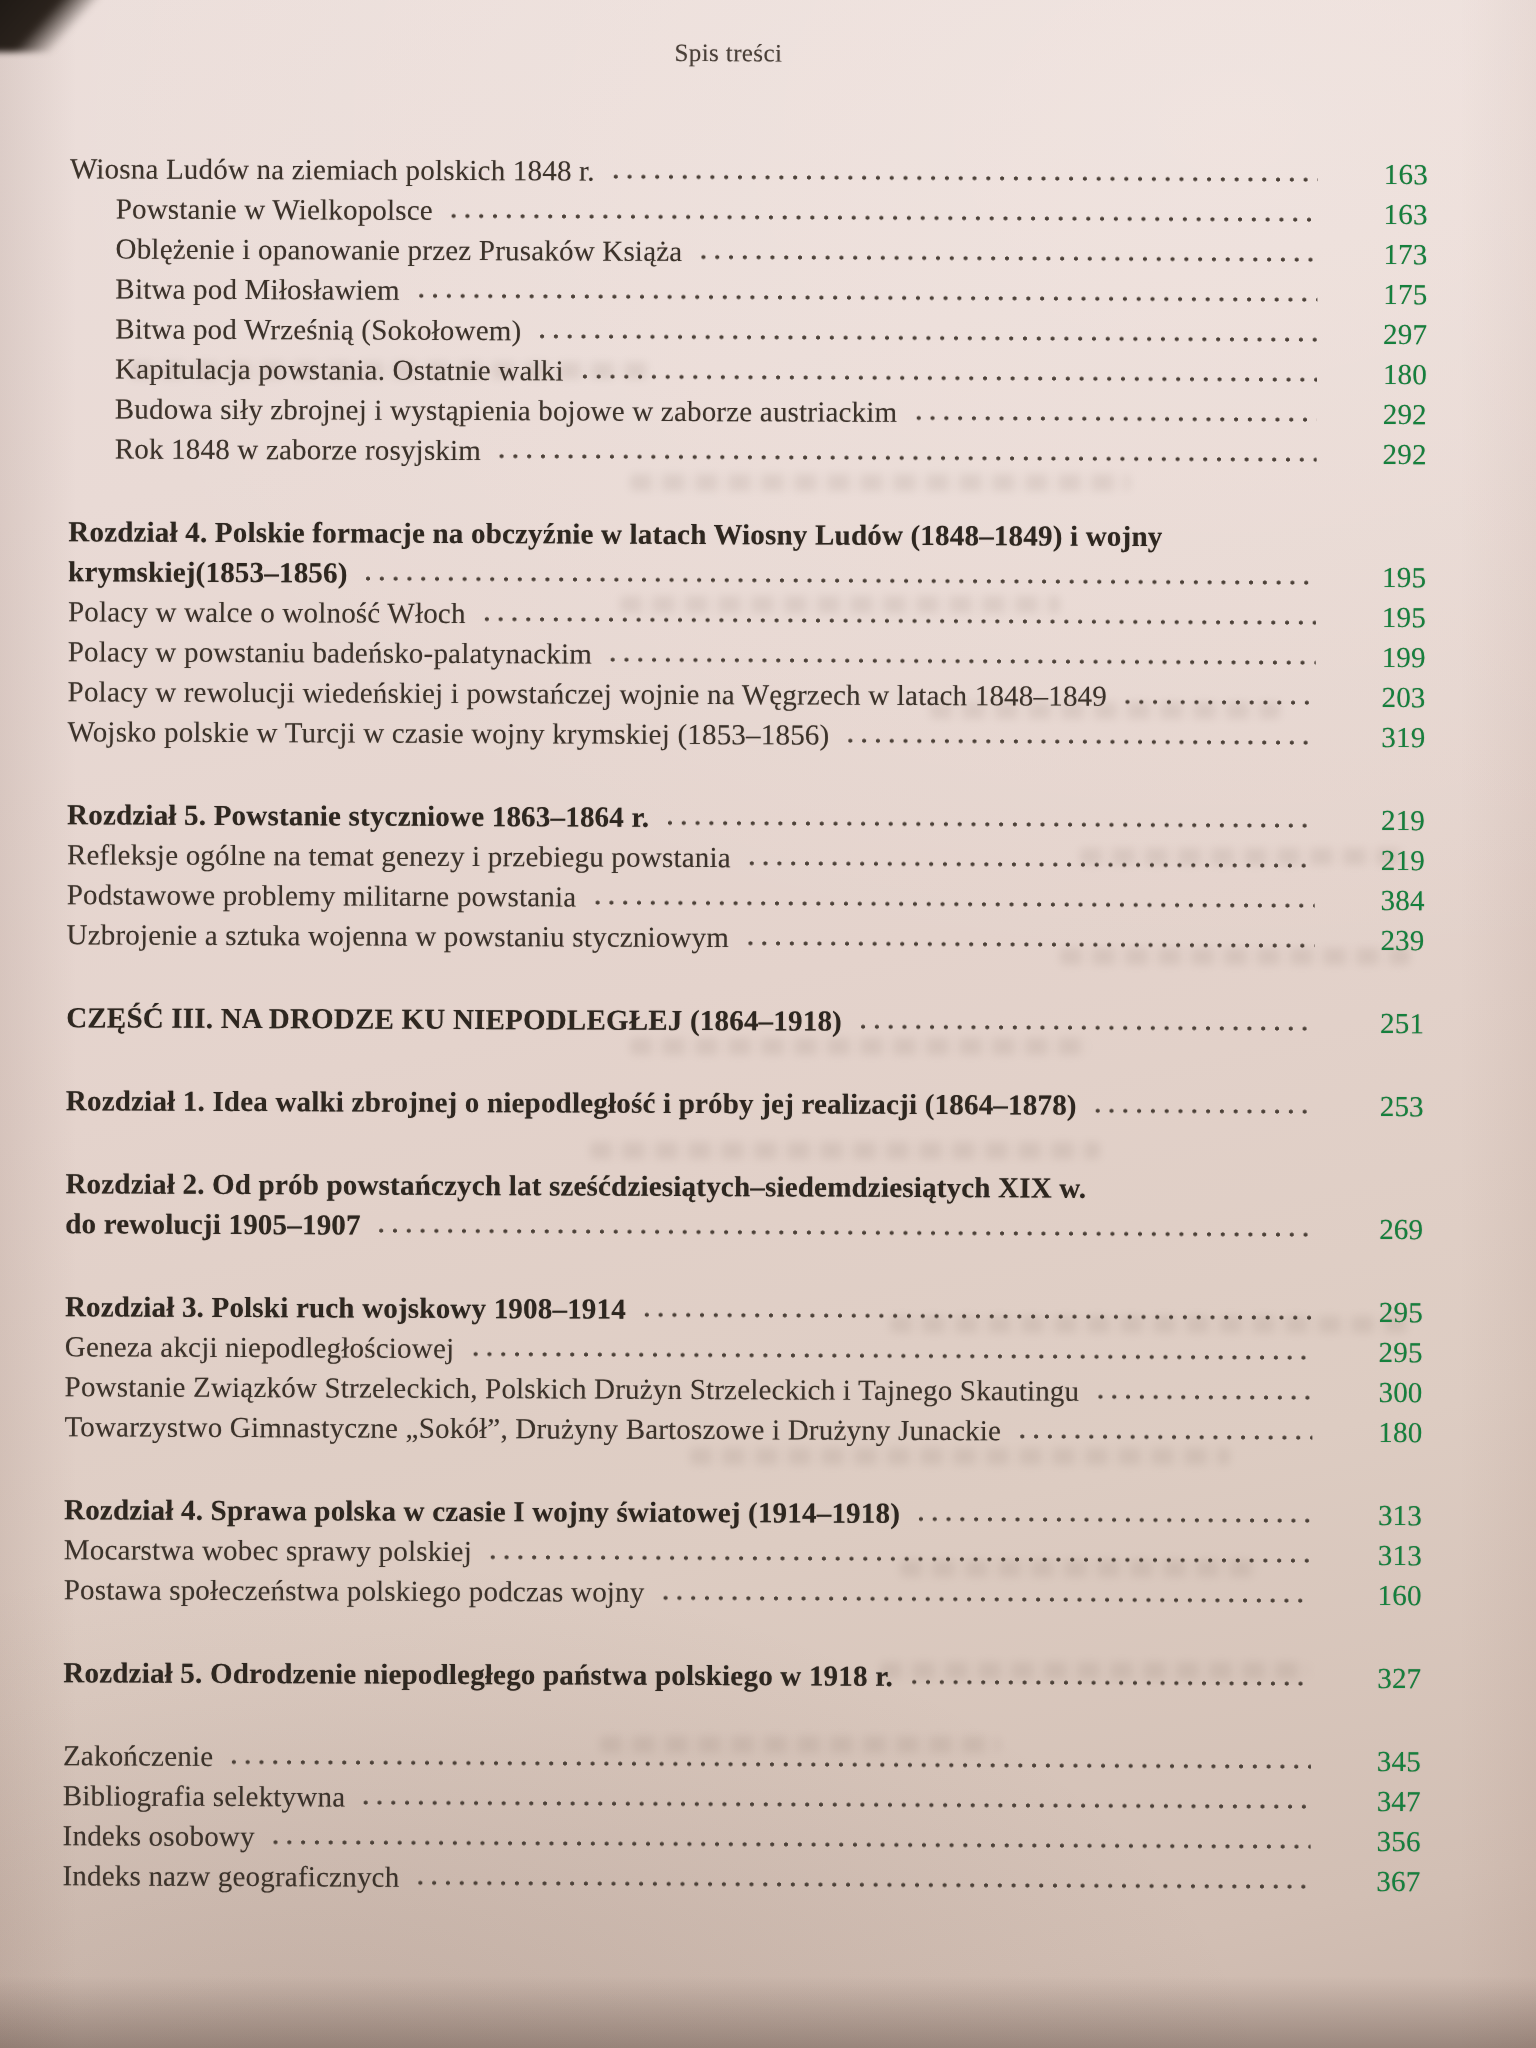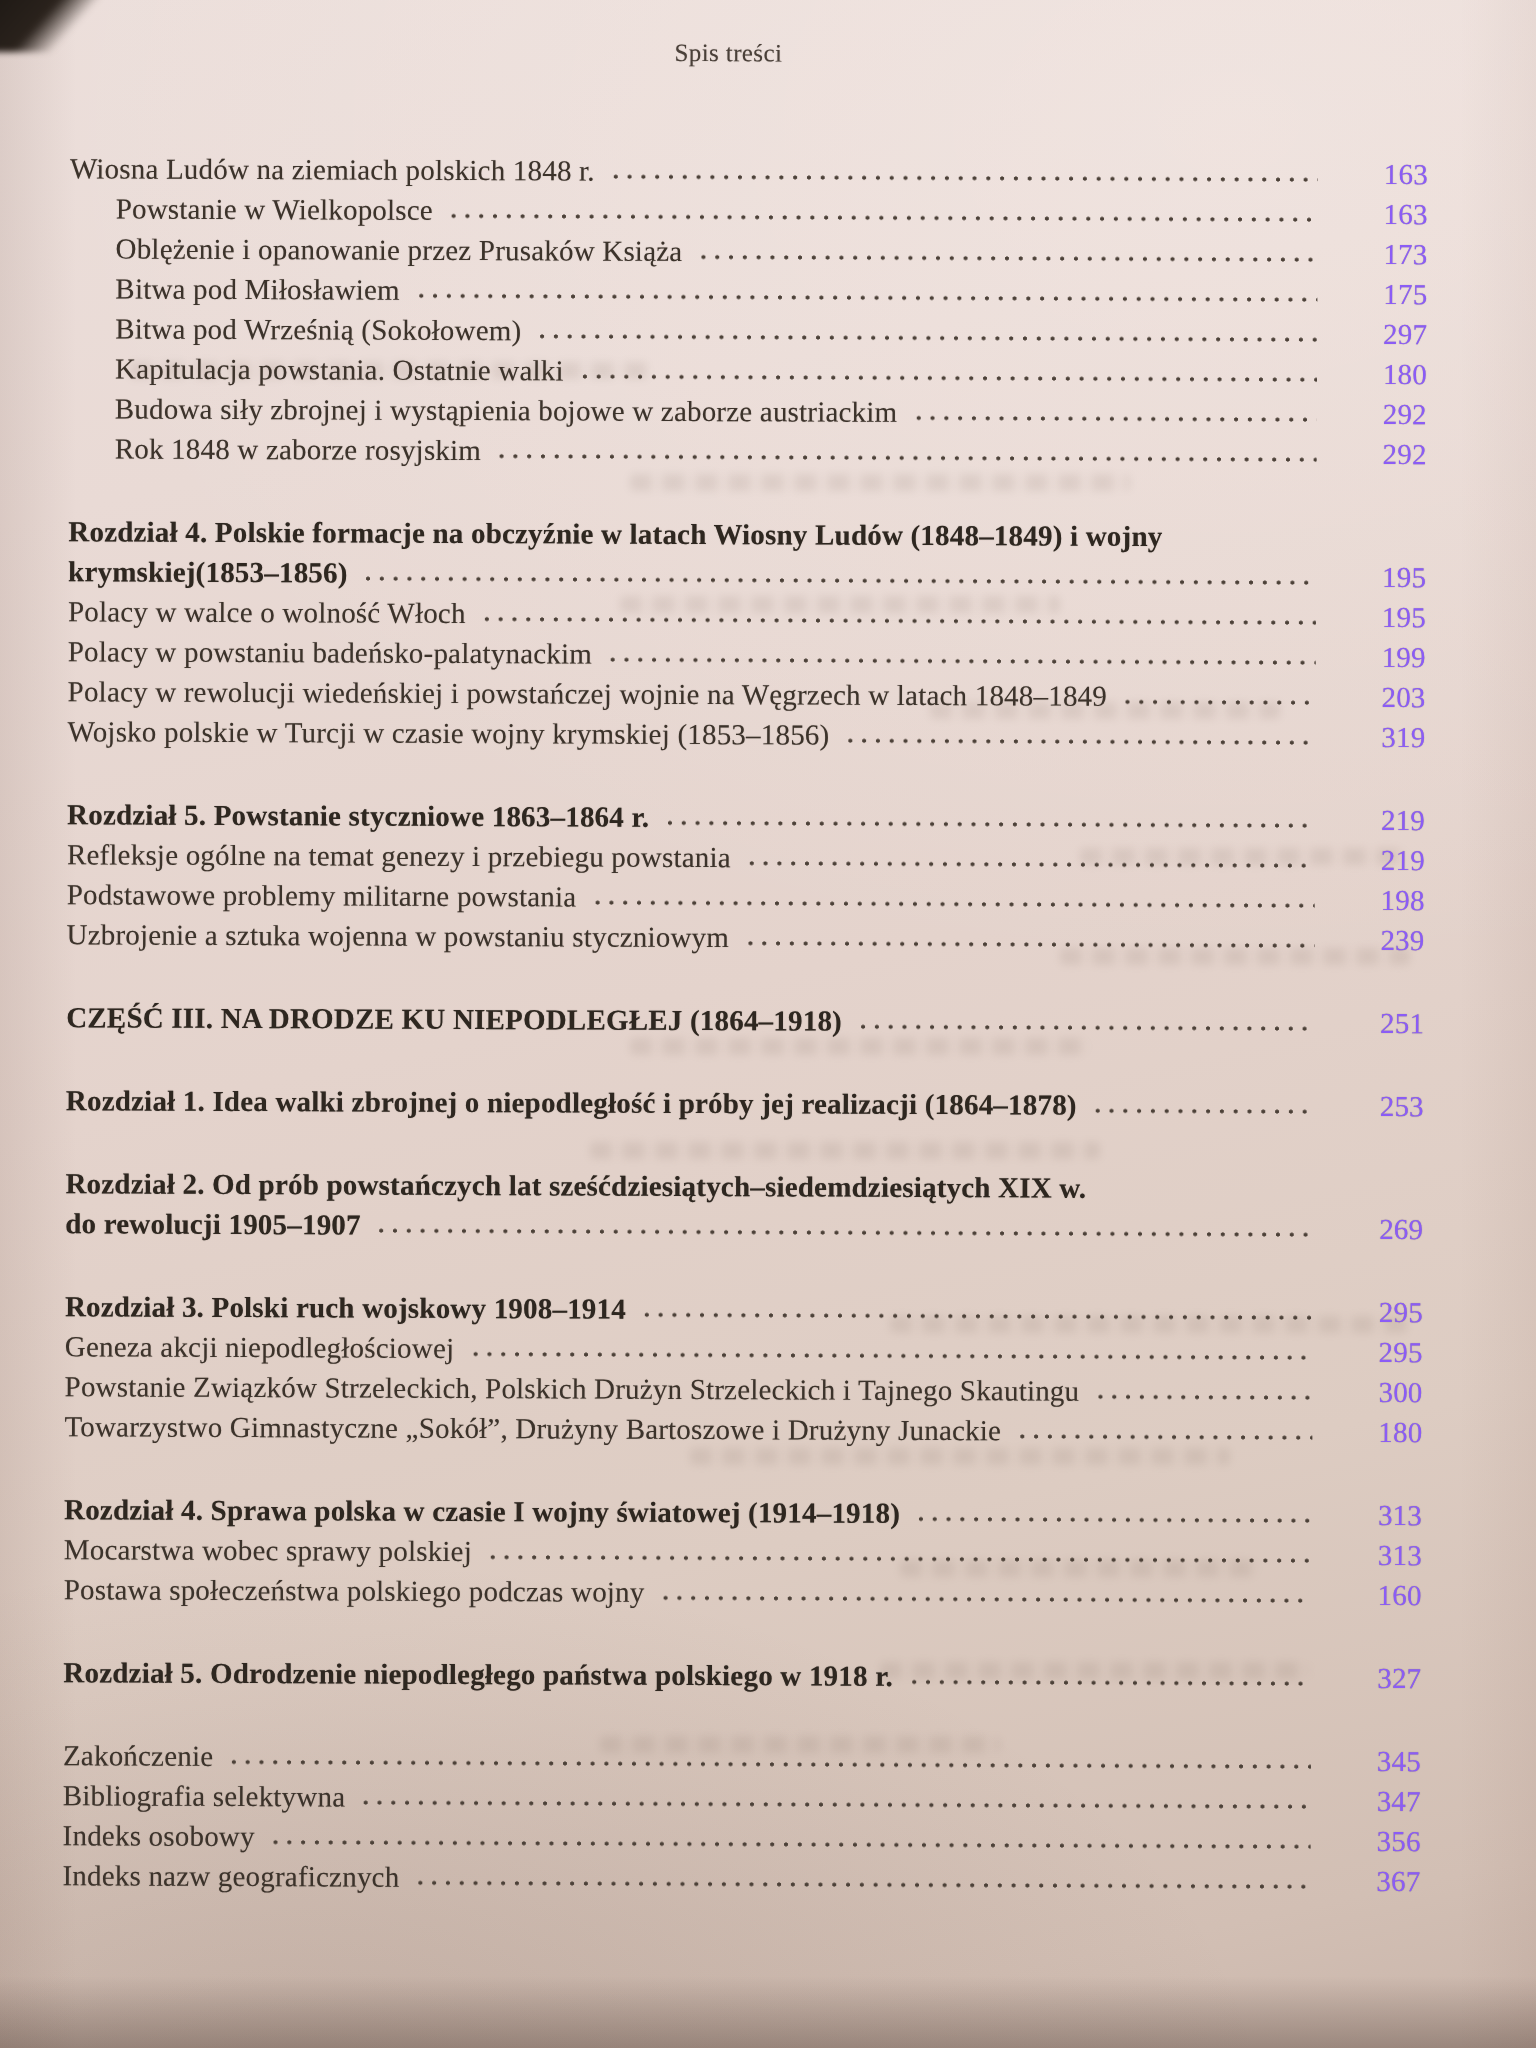--- a/index.html
+++ b/index.html
@@ -50,21 +50,21 @@
   .row.bold{font-weight:bold;color:#2e2720;text-shadow:0 0 1px rgba(46,39,32,0.45);}
   .t{flex:0 0 auto;}
   .leader{
     flex:1 1 auto;align-self:stretch;
     margin:0 18px 0 14px;
     background-image:radial-gradient(circle,#4c4138 1.7px, rgba(76,65,56,0) 2.2px);
     background-size:13.8px 13.8px;
     background-repeat:repeat-x;
     background-position:left bottom 7px;
   }
-  .p{flex:0 0 92px;text-align:right;font-weight:normal;color:#8b5cf6;}
+  .p{flex:0 0 92px;text-align:right;font-weight:normal;color:#15803d;}
   .ghost{
     position:absolute;height:17px;border-radius:5px;
     background:repeating-linear-gradient(90deg, rgba(122,102,90,0.30) 0 21px, rgba(122,102,90,0.04) 21px 33px);
     filter:blur(4px);opacity:0.42;pointer-events:none;
   }
 </style>
 </head>
 <body>
 
 <div class="photo-overlay"></div>
@@ -161,21 +161,21 @@
         <span class="p">219</span>
       </div>
       <div class="row">
         <span class="t">Refleksje ogólne na temat genezy i przebiegu powstania</span>
         <span class="leader"></span>
         <span class="p">219</span>
       </div>
       <div class="row">
         <span class="t">Podstawowe problemy militarne powstania</span>
         <span class="leader"></span>
-        <span class="p">198</span>
+        <span class="p">384</span>
       </div>
       <div class="row">
         <span class="t">Uzbrojenie a sztuka wojenna w powstaniu styczniowym</span>
         <span class="leader"></span>
         <span class="p">239</span>
       </div>
       <div class="row bold brk">
         <span class="t">CZĘŚĆ III. NA DRODZE KU NIEPODLEGŁEJ (1864–1918)</span>
         <span class="leader"></span>
         <span class="p">251</span>

